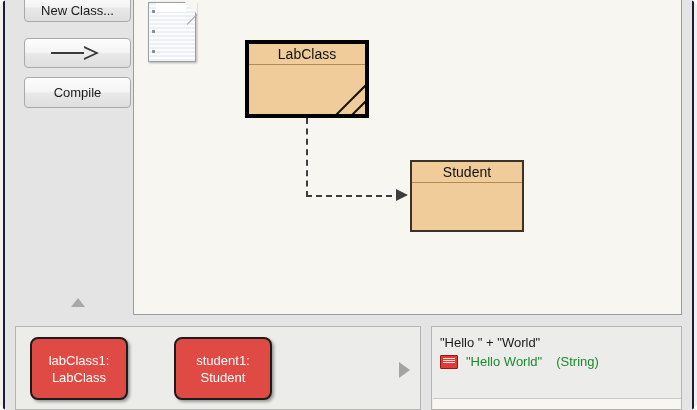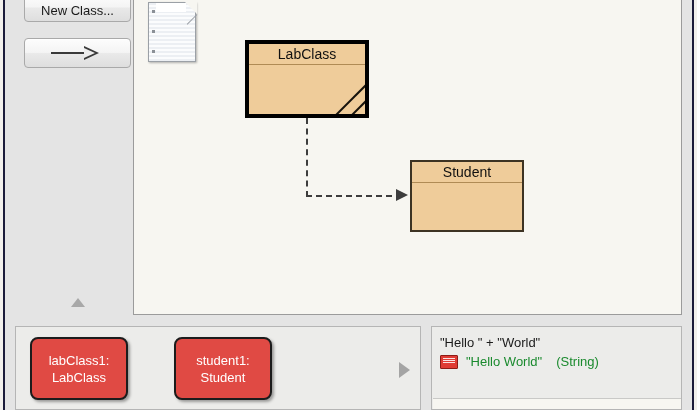--- a/index.html
+++ b/index.html
@@ -7,20 +7,21 @@
     padding: 0;
     background: #ffffff;
   }
   #app {
     position: relative;
     width: 697px;
     height: 410px;
     overflow: hidden;
     font-family: "Liberation Sans", sans-serif;
     background: #e8e8e8;
+    border-radius: 8px;
   }
 
   
   .frame-left {
     position: absolute;
     left: 3px; top: 0; width: 2px; height: 410px;
     background: #1b1b3a;
   }
   .frame-right {
     position: absolute;
@@ -361,20 +362,23 @@
       <span>New Class...</span>
     </div>
 
     <div class="tb-button" id="btn-arrow">
       <span class="arrow-glyph">
         <span class="arrow-head"></span>
         <span class="arrow-head-inner"></span>
       </span>
     </div>
 
+    <div class="tb-button" id="btn-compile">
+      <span>Compile</span>
+    </div>
 
     <div class="tb-up-triangle"></div>
   </div>
 
   <div class="diagram-panel"></div>
 
   <div class="readme-icon">
     <div class="page"></div>
     <div class="top-white"></div>
     <div class="hole h1"></div>

